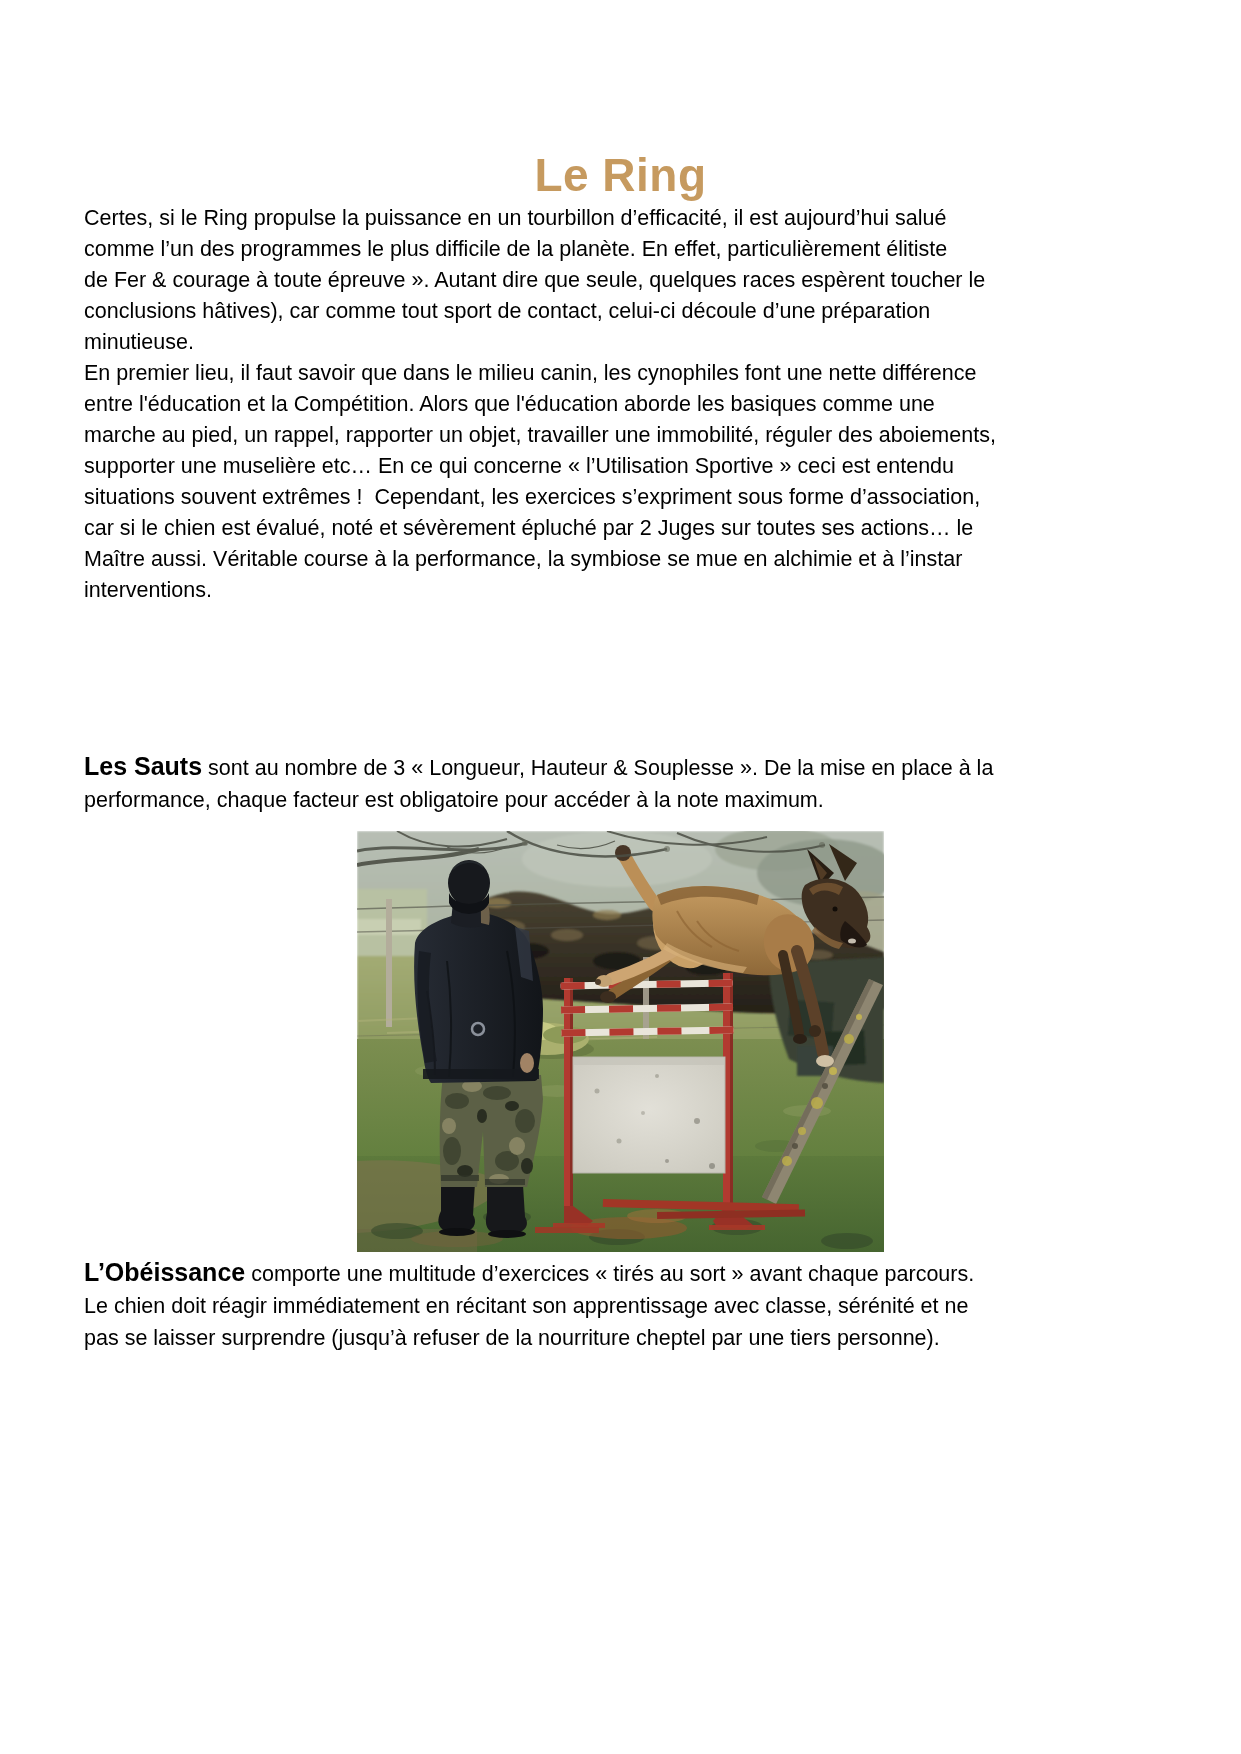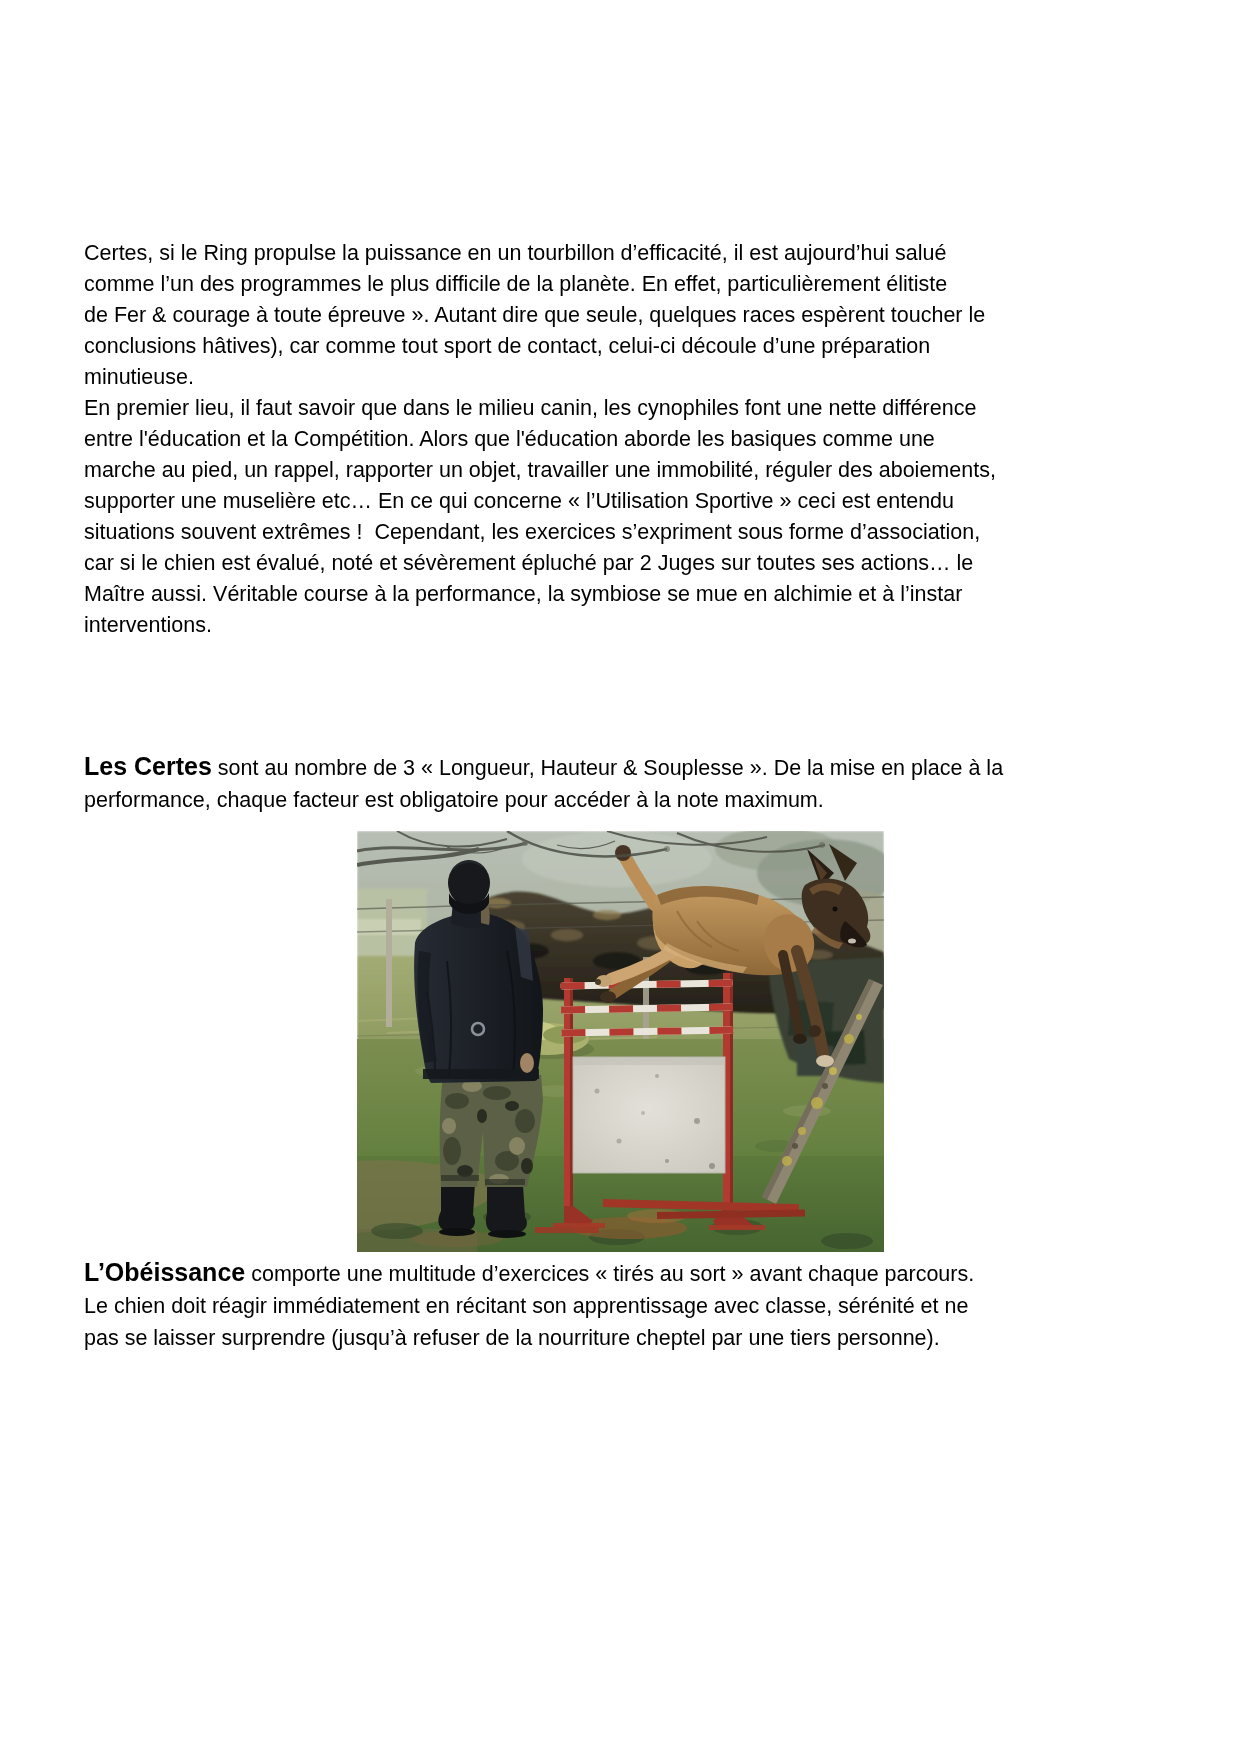--- a/index.html
+++ b/index.html
@@ -11,35 +11,36 @@
     color:#000;
     overflow:hidden;
   }
   .title{
     position:absolute;top:149px;left:0;width:100%;
     margin:0;text-align:center;
     font-size:46px;line-height:52px;font-weight:700;letter-spacing:0.5px;
     color:var(--title-accent,#c69a5f);
   }
   .block{position:absolute;left:84px;width:1115px;}
-  .b1{top:203px;font-size:21.5px;line-height:31px;margin-top:35px;}
+  .b1{top:203px;font-size:21.5px;line-height:31px;}
   .b3{top:750px;font-size:21.5px;line-height:32px;}
   .b4{top:1256px;font-size:21.5px;line-height:32px;}
   .line{white-space:pre;}
   .lead{font-weight:700;font-size:25px;}
   .photo{
     position:absolute;left:357px;top:831px;width:527px;height:421px;margin:0;
   }
   .photo svg{display:block;width:527px;height:421px;}
 </style>
 </head>
 <body>
 
 <div class="page">
 
+  <h1 class="title">Le Ring</h1>
 
   <div class="block b1">
     <div>
         <div class="line">Certes, si le Ring propulse la puissance en un tourbillon d’efficacité, il est aujourd’hui salué</div>
         <div class="line">comme l’un des programmes le plus difficile de la planète. En effet, particulièrement élitiste</div>
         <div class="line">de Fer &amp; courage à toute épreuve ». Autant dire que seule, quelques races espèrent toucher le</div>
         <div class="line">conclusions hâtives), car comme tout sport de contact, celui-ci découle d’une préparation</div>
         <div class="line">minutieuse.</div>
       </div>
     <div>
@@ -48,21 +49,21 @@
         <div class="line">marche au pied, un rappel, rapporter un objet, travailler une immobilité, réguler des aboiements,</div>
         <div class="line">supporter une muselière etc… En ce qui concerne « l’Utilisation Sportive » ceci est entendu</div>
         <div class="line">situations souvent extrêmes !  Cependant, les exercices s’expriment sous forme d’association,</div>
         <div class="line">car si le chien est évalué, noté et sévèrement épluché par 2 Juges sur toutes ses actions… le</div>
         <div class="line">Maître aussi. Véritable course à la performance, la symbiose se mue en alchimie et à l’instar</div>
         <div class="line">interventions.</div>
       </div>
   </div>
 
   <div class="block b3">
-    <div class="line"><span class="lead">Les Certes</span><span> sont au nombre de 3 « Longueur, Hauteur &amp; Souplesse ». De la mise en place à la</span></div>
+    <div class="line"><span class="lead">Les Sauts</span><span> sont au nombre de 3 « Longueur, Hauteur &amp; Souplesse ». De la mise en place à la</span></div>
     <div>
         <div class="line">performance, chaque facteur est obligatoire pour accéder à la note maximum.</div>
       </div>
   </div>
 
   <figure class="photo">
     <svg viewBox="0 0 527 421" xmlns="http://www.w3.org/2000/svg">
       <defs>
         <linearGradient id="gSky" x1="0" y1="0" x2="0" y2="1">
           <stop offset="0" stop-color="#b7beb4"></stop>

